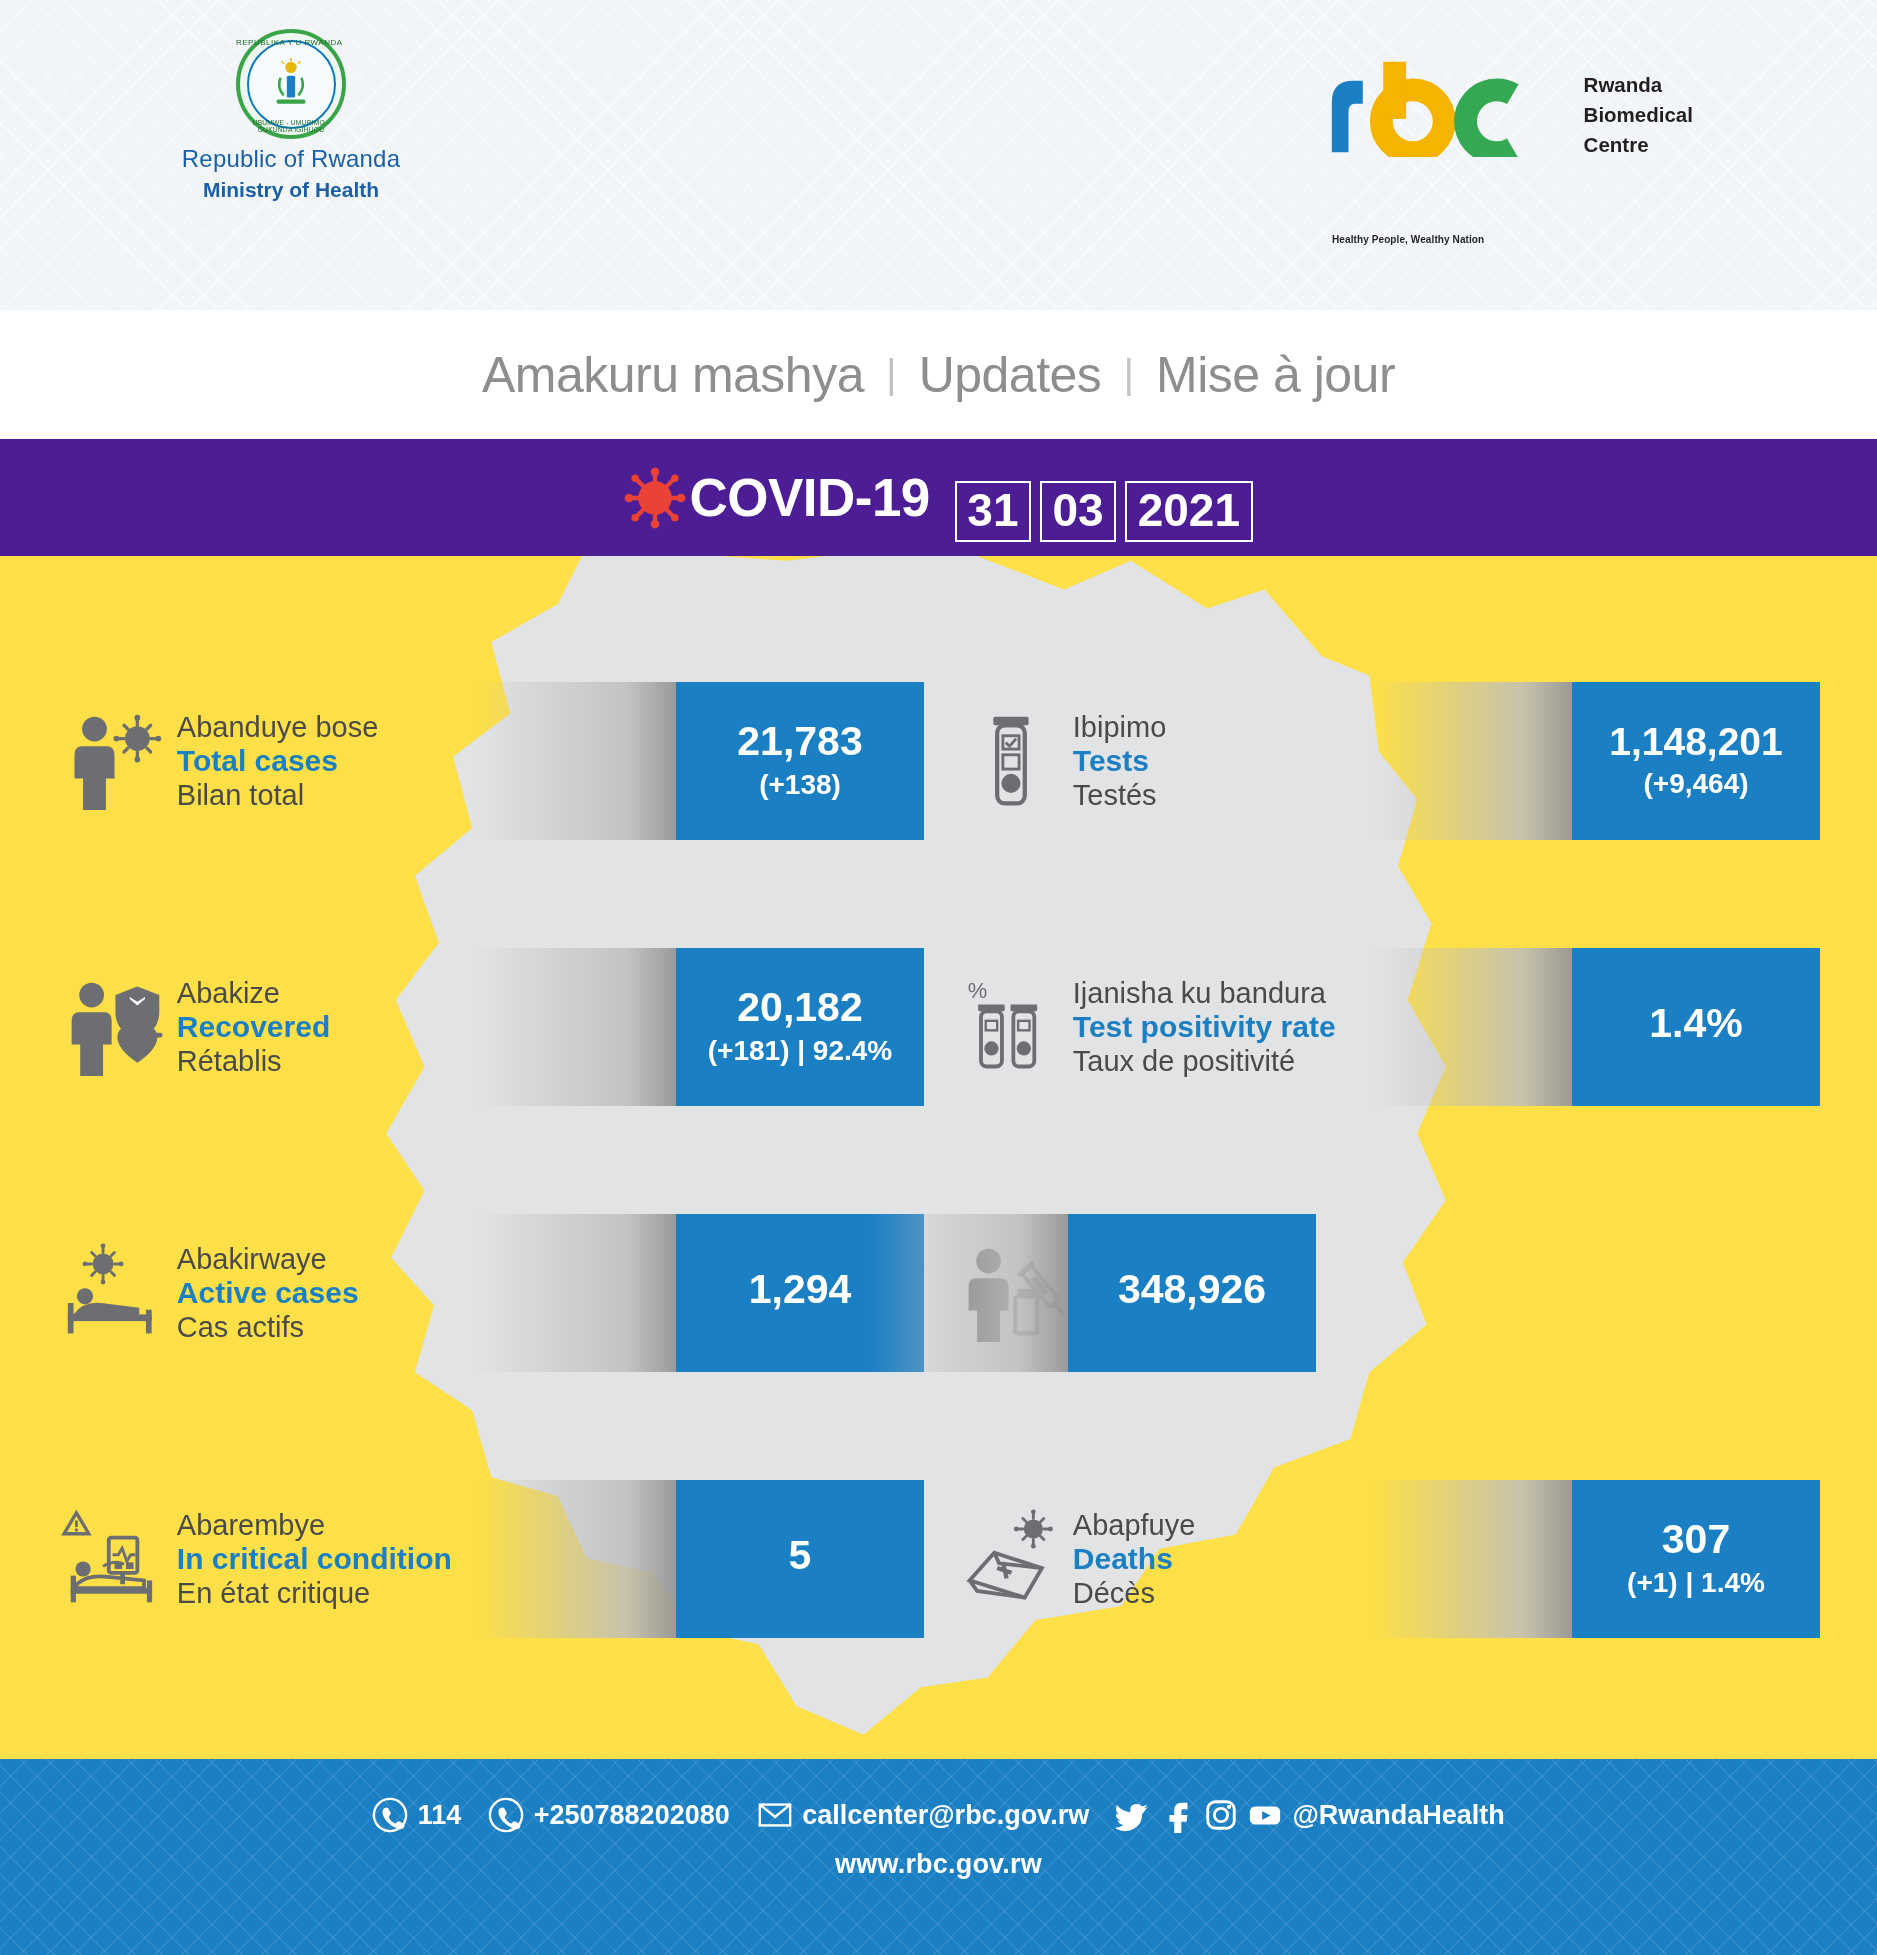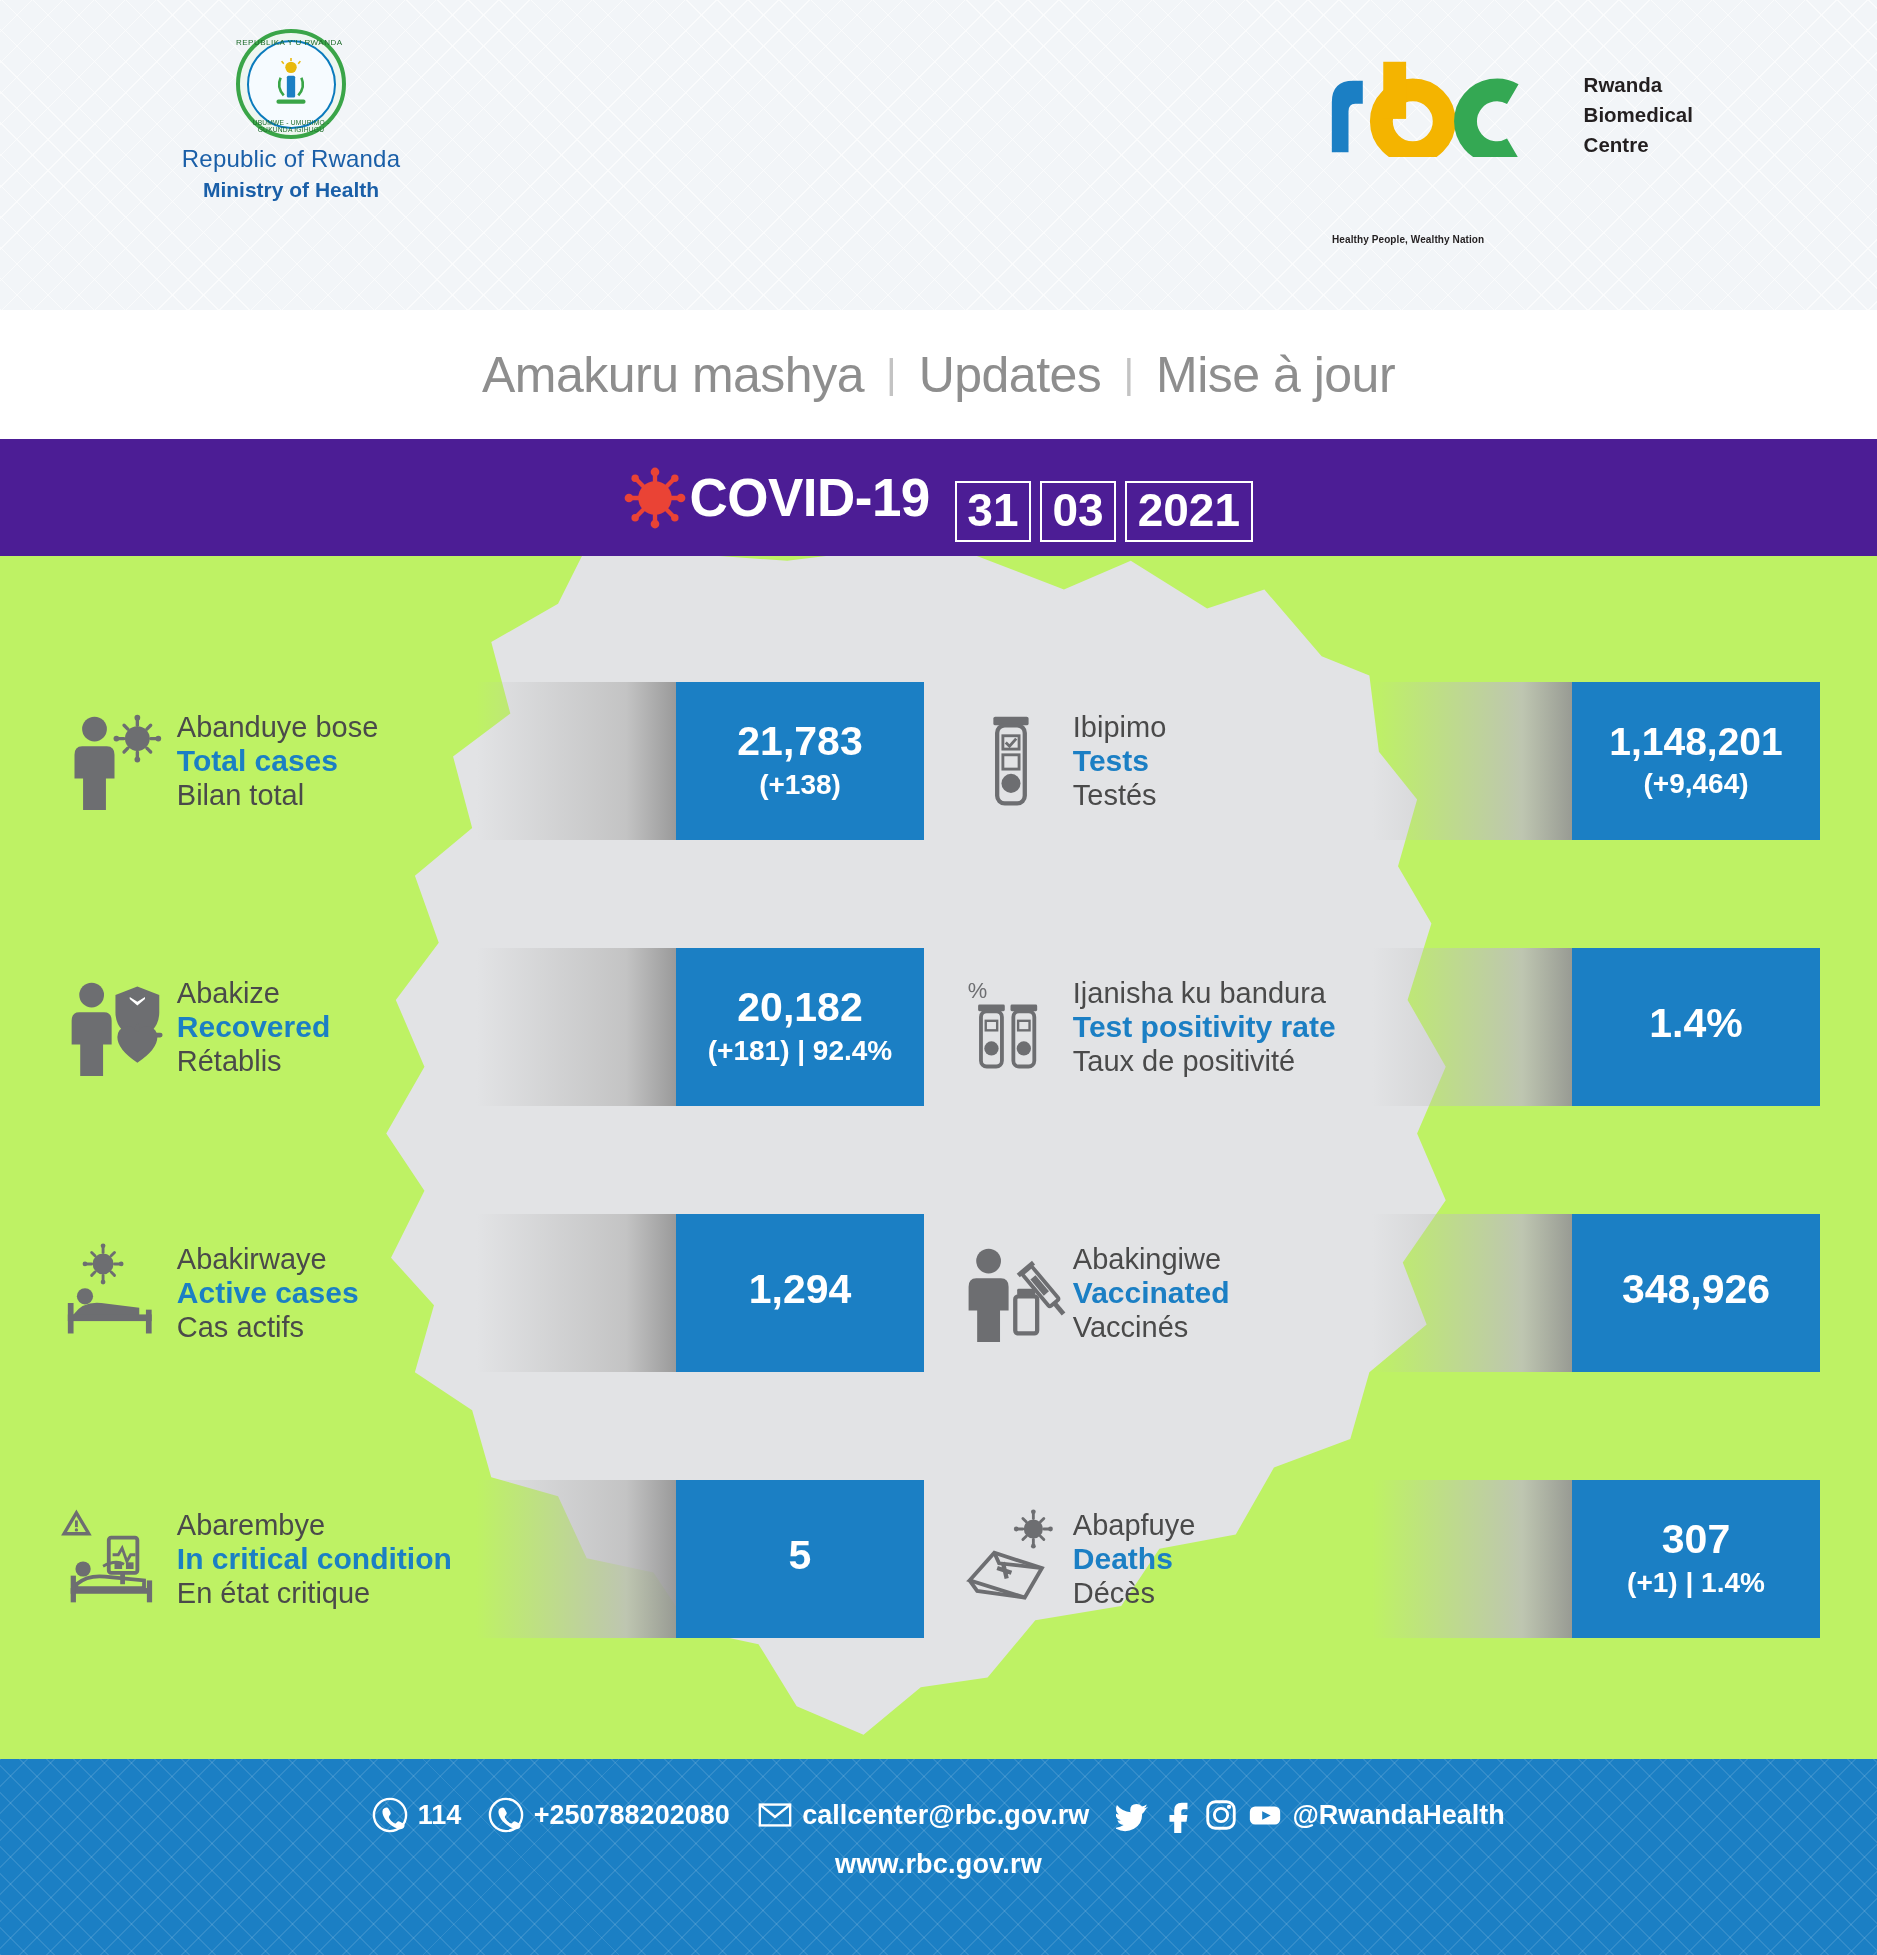--- a/index.html
+++ b/index.html
@@ -153,21 +153,21 @@
     font-size: 46px;
     font-weight: 700;
     color: #ffffff;
     line-height: 1.1;
   }
 
   
   .stats-area {
     position: relative;
     height: 1203px;
-    background: #bef264;
+    background: #fde047;
     overflow: hidden;
   }
   .map-bg {
     position: absolute;
     left: 224px;
     top: -24px;
     width: 1384px;
     height: 1289px;
     opacity: 1;
   }
@@ -518,25 +518,20 @@
           <rect x="130" y="112" width="46" height="78" rx="6" fill="none" stroke="#6d6e71" stroke-width="9"></rect>
           <rect x="134" y="96" width="38" height="14" rx="3" fill="#6d6e71"></rect>
           <g transform="rotate(-40 200 110)">
             <rect x="186" y="40" width="26" height="90" rx="4" fill="none" stroke="#6d6e71" stroke-width="8"></rect>
             <rect x="192" y="60" width="14" height="44" fill="#6d6e71"></rect>
             <rect x="194" y="130" width="10" height="30" fill="#6d6e71"></rect>
             <rect x="178" y="32" width="42" height="10" fill="#6d6e71"></rect>
           </g>
         </svg>
       </div>
-      <div class="stat-labels">
-        <div class="lbl-rw">Abakingiwe</div>
-        <div class="lbl-en">Vaccinated</div>
-        <div class="lbl-fr">Vaccinés</div>
-      </div>
       <div class="stat-value">
         <div class="sv-main">348,926</div>
         <div class="sv-sub"></div>
       </div>
     </div>
 
     <div class="stat">
       <div class="stat-icon">
         <svg viewBox="0 0 240 210">
           <path d="M40 8 l26 44 H14z" fill="none" stroke="#6d6e71" stroke-width="7"></path>

